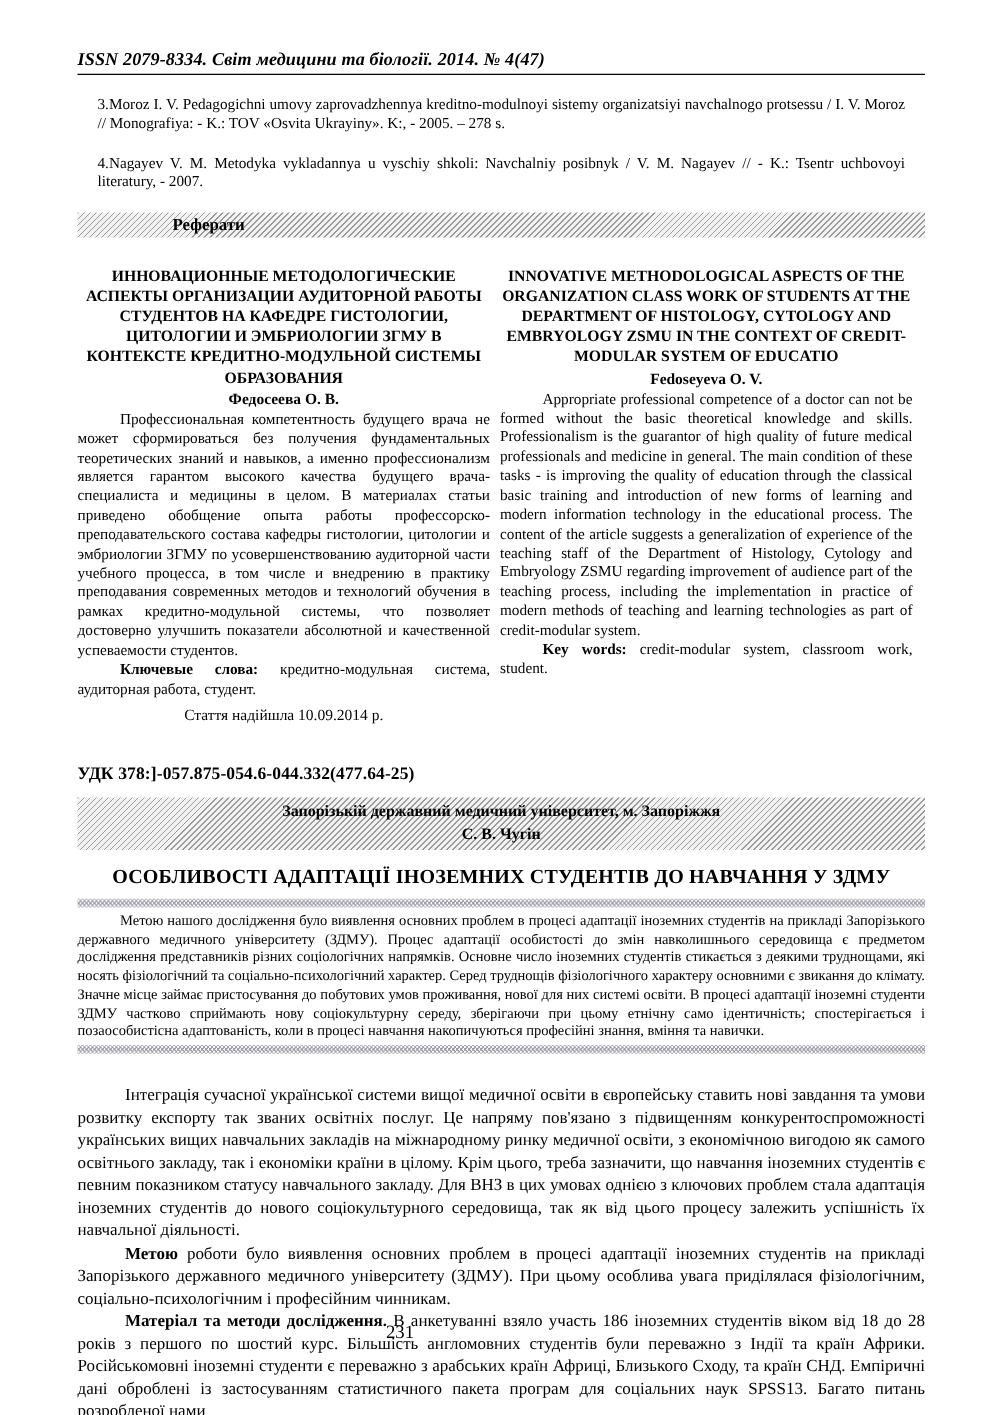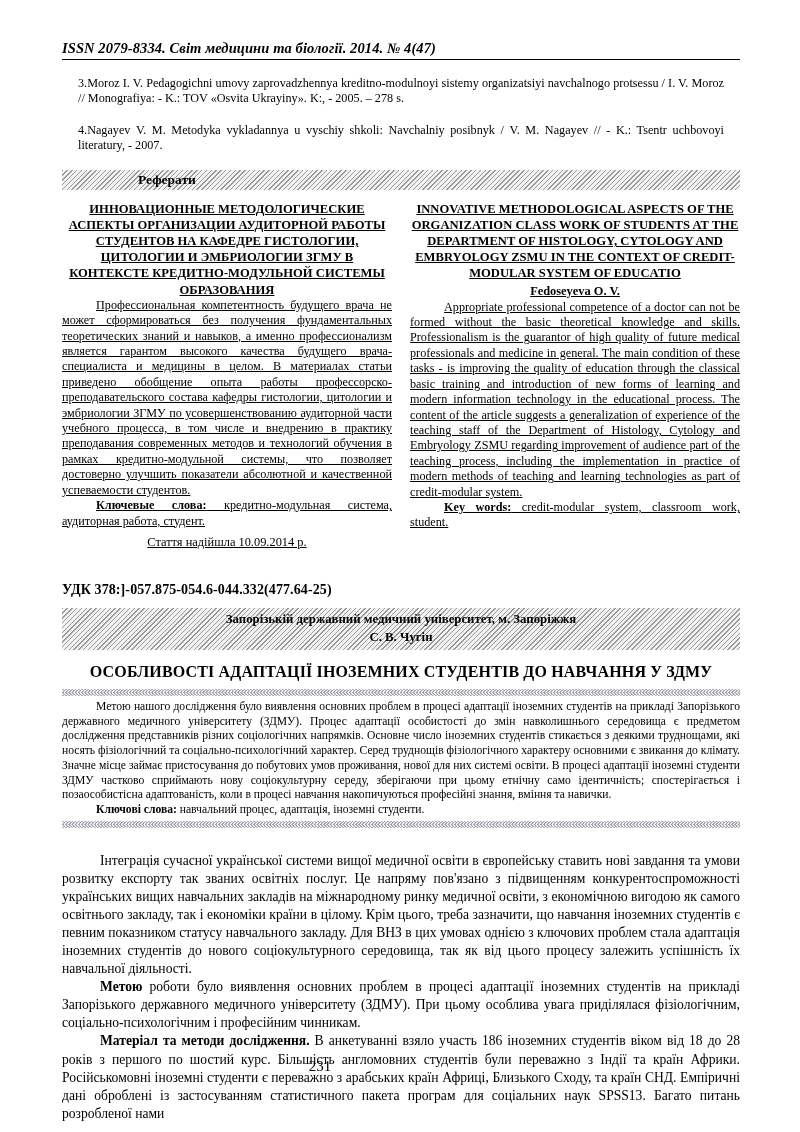--- a/index.html
+++ b/index.html
@@ -79,23 +79,22 @@
   .banner-author .ln {
     display: block;
     font-weight: bold;
     font-size: 12.8px;
     line-height: 1.35;
   }
 
   
   .art1 {
     display: flex;
-    gap: 18px;
-    margin-top: 11px;
-    text-decoration: underline;
+    gap: 8px;
+    margin-top: 23px;
   }
   .col {
     width: 330px;
   }
   .art-title {
     text-align: center;
     font-weight: bold;
     font-size: 12.6px;
     line-height: 1.28;
     margin: 0;
@@ -206,20 +205,21 @@
       <p>4.Nagayev V. M. Metodyka vykladannya u vyschiy shkoli: Navchalniy posibnyk / V. M. Nagayev // - K.: Tsentr uchbovoyi literatury, - 2007.</p>
     </div>
 
     <div class="banner">
       <span class="banner-label">Реферати</span>
     </div>
 
     <div class="art1">
       <div class="col">
         <p class="art-title">ИННОВАЦИОННЫЕ МЕТОДОЛОГИЧЕСКИЕ АСПЕКТЫ ОРГАНИЗАЦИИ АУДИТОРНОЙ РАБОТЫ СТУДЕНТОВ НА КАФЕДРЕ ГИСТОЛОГИИ, ЦИТОЛОГИИ И ЭМБРИОЛОГИИ ЗГМУ В КОНТЕКСТЕ КРЕДИТНО-МОДУЛЬНОЙ СИСТЕМЫ ОБРАЗОВАНИЯ</p>
+        <p class="art-author">Федосеева О. В.</p>
         <p class="abstract">Профессиональная компетентность будущего врача не может сформироваться без получения фундаментальных теоретических знаний и навыков, а именно профессионализм является гарантом высокого качества будущего врача-специалиста и медицины в целом. В материалах статьи приведено обобщение опыта работы профессорско-преподавательского состава кафедры гистологии, цитологии и эмбриологии ЗГМУ по усовершенствованию аудиторной части учебного процесса, в том числе и внедрению в практику преподавания современных методов и технологий обучения в рамках кредитно-модульной системы, что позволяет достоверно улучшить показатели абсолютной и качественной успеваемости студентов.</p>
         <p class="keywords"><b>Ключевые слова:</b><span> кредитно-модульная система, аудиторная работа, студент.</span></p>
         <p class="received">Стаття надійшла 10.09.2014 р.</p>
       </div>
       <div class="col">
         <p class="art-title">INNOVATIVE METHODOLOGICAL ASPECTS OF THE ORGANIZATION CLASS WORK OF STUDENTS AT THE DEPARTMENT OF HISTOLOGY, CYTOLOGY AND EMBRYOLOGY ZSMU IN THE CONTEXT OF CREDIT-MODULAR SYSTEM OF EDUCATIO</p>
         <p class="art-author">Fedoseyeva O. V.</p>
         <p class="abstract">Appropriate professional competence of a doctor can not be formed without the basic theoretical knowledge and skills. Professionalism is the guarantor of high quality of future medical professionals and medicine in general. The main condition of these tasks - is improving the quality of education through the classical basic training and introduction of new forms of learning and modern information technology in the educational process. The content of the article suggests a generalization of experience of the teaching staff of the Department of Histology, Cytology and Embryology ZSMU regarding improvement of audience part of the teaching process, including the implementation in practice of modern methods of teaching and learning technologies as part of credit-modular system.</p>
         <p class="keywords"><b>Key words:</b><span> credit-modular system, classroom work, student.</span></p>
       </div>
@@ -230,21 +230,20 @@
     <div class="banner banner-author">
       <span class="ln">Запорізькій державний медичний університет, м. Запоріжжя</span>
       <span class="ln">С. В. Чугін</span>
     </div>
 
     <div class="art2-title">ОСОБЛИВОСТІ АДАПТАЦІЇ ІНОЗЕМНИХ СТУДЕНТІВ ДО НАВЧАННЯ У ЗДМУ</div>
 
     <div class="wavy"></div>
 
     <p class="art2-abstract">Метою нашого дослідження було виявлення основних проблем в процесі адаптації іноземних студентів на прикладі Запорізького державного медичного університету (ЗДМУ). Процес адаптації особистості до змін навколишнього середовища є предметом дослідження представників різних соціологічних напрямків. Основне число іноземних студентів стикається з деякими труднощами, які носять фізіологічний та соціально-психологічний характер. Серед труднощів фізіологічного характеру основними є звикання до клімату. Значне місце займає пристосування до побутових умов проживання, нової для них системі освіти. В процесі адаптації іноземні студенти ЗДМУ частково сприймають нову соціокультурну середу, зберігаючи при цьому етнічну само ідентичність; спостерігається і позаособистісна адаптованість, коли в процесі навчання накопичуються професійні знання, вміння та навички.</p>
-    <p class="art2-keywords"><b>Ключові слова:</b><span> навчальний процес, адаптація, іноземні студенти.</span></p>
 
     <div class="wavy bottom"></div>
 
     <p class="body-text first">Інтеграція сучасної української системи вищої медичної освіти в європейську ставить нові завдання та умови розвитку експорту так званих освітніх послуг. Це напряму пов'язано з підвищенням конкурентоспроможності українських вищих навчальних закладів на міжнародному ринку медичної освіти, з економічною вигодою як самого освітнього закладу, так і економіки країни в цілому. Крім цього, треба зазначити, що навчання іноземних студентів є певним показником статусу навчального закладу. Для ВНЗ в цих умовах однією з ключових проблем стала адаптація іноземних студентів до нового соціокультурного середовища, так як від цього процесу залежить успішність їх навчальної діяльності.</p>
     <p class="body-text"><b>Метою</b><span> роботи було виявлення основних проблем в процесі адаптації іноземних студентів на прикладі Запорізького державного медичного університету (ЗДМУ). При цьому особлива увага приділялася фізіологічним, соціально-психологічним і професійним чинникам.</span></p>
     <p class="body-text"><b>Матеріал та методи дослідження.</b><span> В анкетуванні взяло участь 186 іноземних студентів віком від 18 до 28 років з першого по шостий курс. Більшість англомовних студентів були переважно з Індії та країн Африки. Російськомовні іноземні студенти є переважно з арабських країн Африці, Близького Сходу, та країн СНД. Емпіричні дані оброблені із застосуванням статистичного пакета програм для соціальних наук SPSS13. Багато питань розробленої нами</span></p>
 
   </div>
 
   <div class="page-number">231</div>

